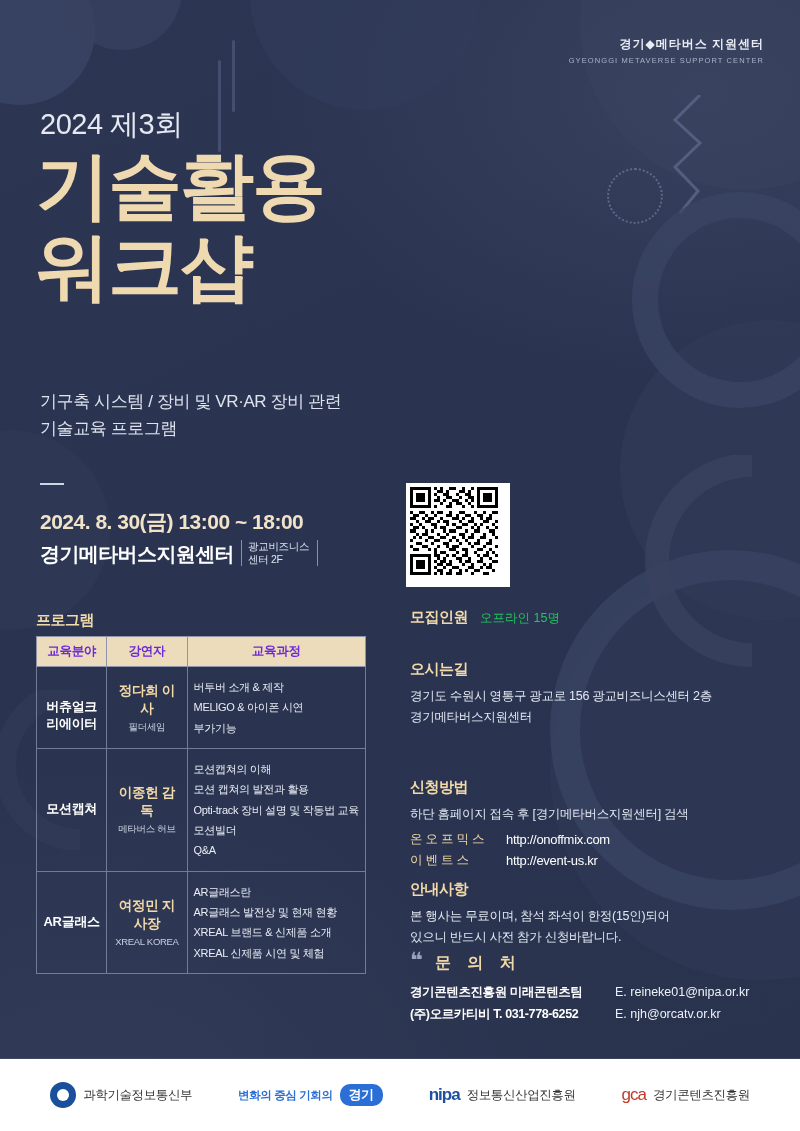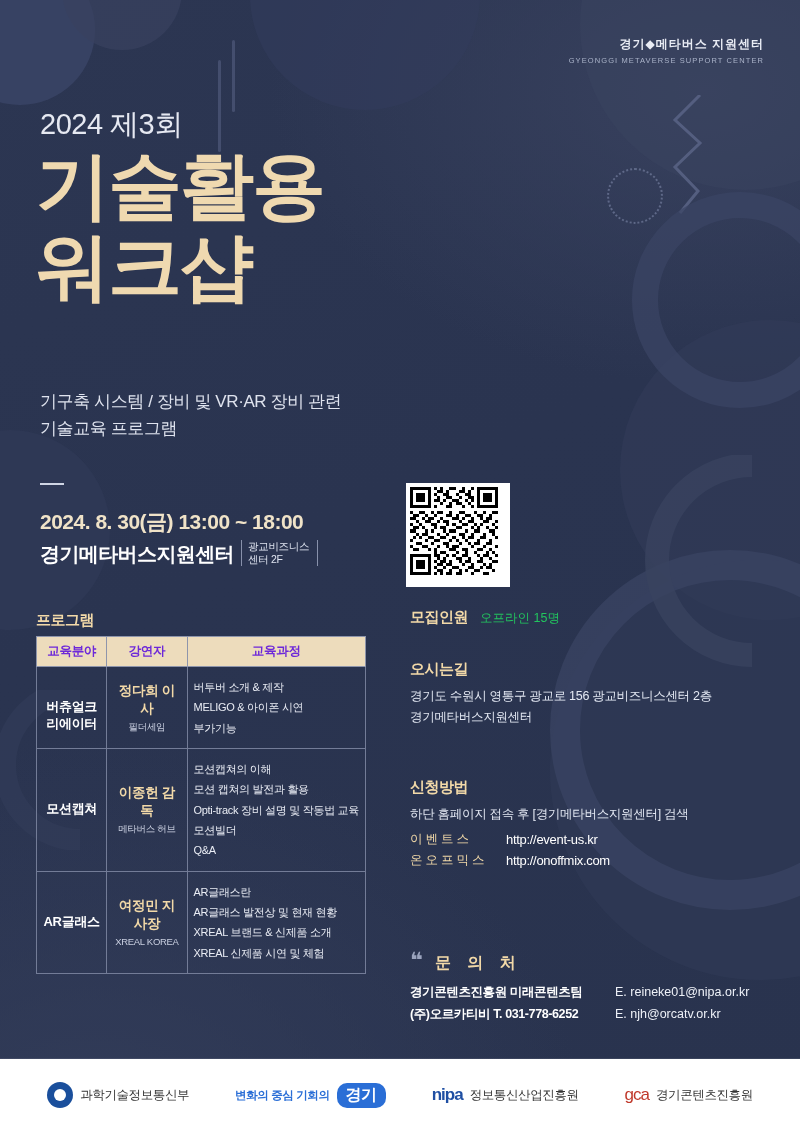--- a/index.html
+++ b/index.html
@@ -130,21 +130,21 @@
   .contact-tbl .right{color:#eef1f8;}
   
   .footer{
     position:absolute;left:0;bottom:0;width:800px;height:72px;background:#ffffff;
     display:flex;align-items:center;justify-content:center;gap:46px;
   }
   .f-item{display:flex;align-items:center;gap:7px;color:#333;font-size:12.5px;letter-spacing:-0.4px;}
   .f-item .mark{display:inline-block;}
   .gov-mark{width:26px;height:26px;border-radius:50%;background:#1a4f9c;position:relative;}
   .gov-mark:after{content:"";position:absolute;left:7px;top:7px;width:12px;height:12px;border-radius:50%;background:#fff;}
-  .gg-pill{background:#2a6ed6;color:#fff;border-radius:10px;padding:2px 9px;font-size:16px;font-weight:bold;}
+  .gg-pill{background:#2a6ed6;color:#fff;border-radius:10px;padding:2px 9px;font-size:13px;font-weight:bold;}
   .nipa{color:#1f4fa3;font-weight:bold;font-size:17px;letter-spacing:-1px;}
   .gca{color:#c0392b;font-weight:normal;font-size:17px;letter-spacing:-1px;}
   .sep-line{position:absolute;left:0;bottom:72px;width:800px;height:1px;background:rgba(255,255,255,0.08);}
 </style>
 </head>
 <body>
 
 <div class="poster">
 
   <div class="bg">
@@ -482,30 +482,37 @@
       <div>경기도 수원시 영통구 광교로 156 광교비즈니스센터 2층</div>
       <div>경기메타버스지원센터</div>
     </div>
   </div>
 
   <div class="rcol" style="top:778px;position:absolute;">
     <div class="r-h">신청방법</div>
     <div class="r-body">하단 홈페이지 접속 후 [경기메타버스지원센터] 검색</div>
     <div class="r-body" style="margin-top:4px;">
       <div class="link-row">
+        <span class="lbl">온오프믹스</span>
+        <span class="url">http://onoffmix.com</span>
+      </div>
+      <div class="link-row">
         <span class="lbl">이벤트스</span>
         <span class="url">http://event-us.kr</span>
       </div>
-      <div class="link-row">
-        <span class="lbl">온오프믹스</span>
-        <span class="url">http://onoffmix.com</span>
-      </div>
-    </div>
-  </div>
-
+    </div>
+  </div>
+
+  <div class="rcol" style="top:880px;position:absolute;">
+    <div class="r-h">안내사항</div>
+    <div class="r-body">
+      <div>본 행사는 무료이며, 참석 좌석이 한정(15인)되어</div>
+      <div>있으니 반드시 사전 참가 신청바랍니다.</div>
+    </div>
+  </div>
 
   <div class="rcol" style="top:952px;position:absolute;">
     <div class="contact-h">
       <span class="quote">❝</span>
       <span>문 의 처</span>
     </div>
     <div class="contact-tbl">
       <div class="row">
         <span class="left">경기콘텐츠진흥원 미래콘텐츠팀</span>
         <span class="right">E. reineke01@nipa.or.kr</span>

